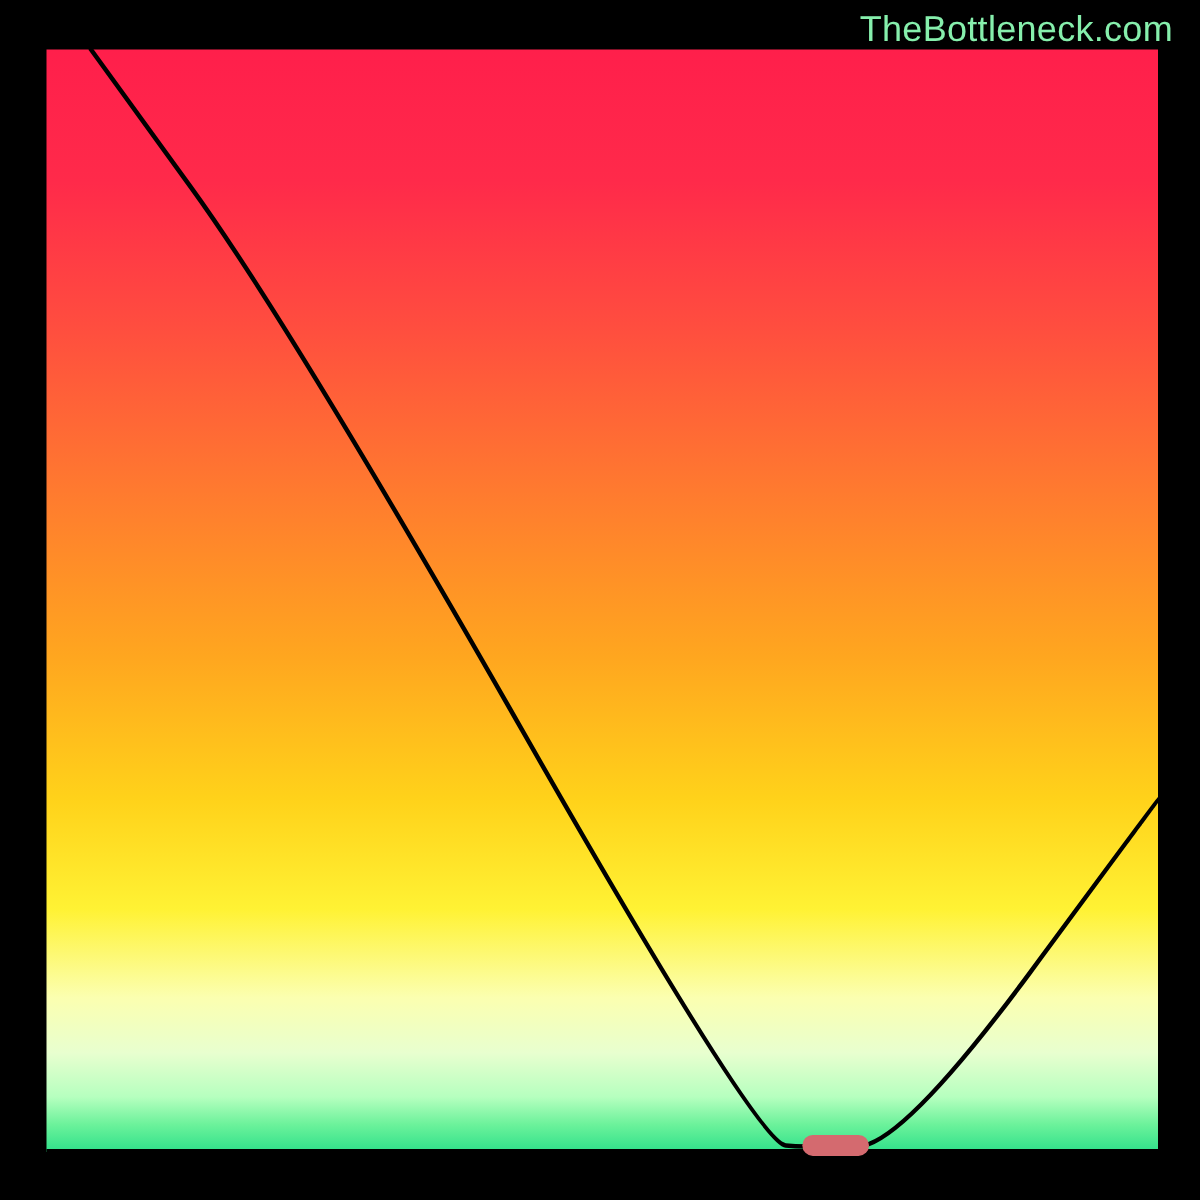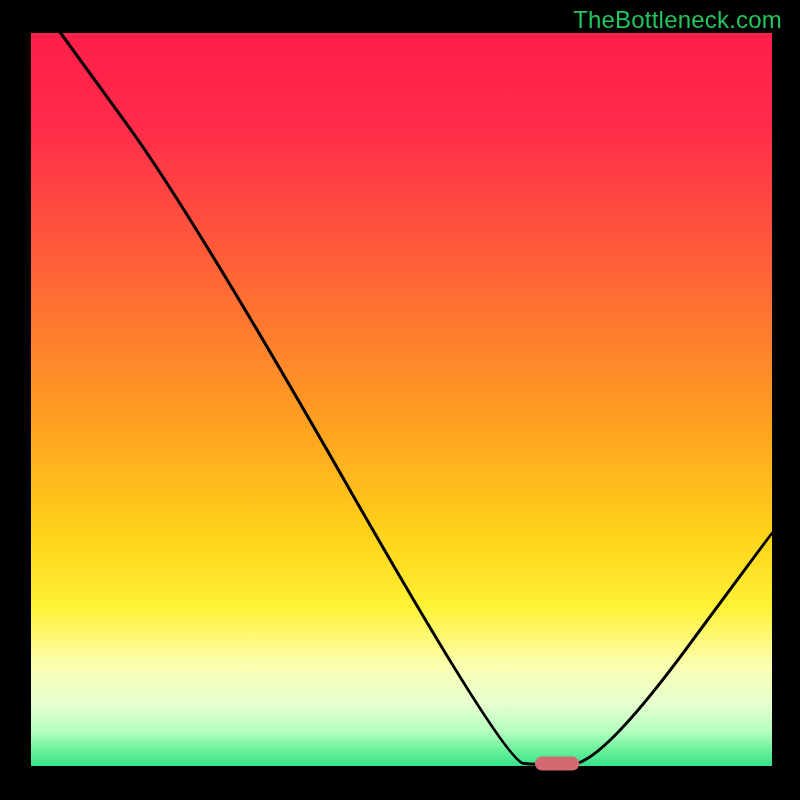--- a/index.html
+++ b/index.html
@@ -13,21 +13,21 @@
   .stage {
     position: relative;
     width: 800px;
     height: 800px;
     background: #000;
   }
   .watermark {
     position: absolute;
     top: 6px;
     right: 18px;
-    color: #22c55e;
+    color: #86efac;
     font-family: Arial, Helvetica, sans-serif;
     font-size: 24px;
     letter-spacing: 0.2px;
     z-index: 5;
     user-select: none;
   }
   svg.plot {
     position: absolute;
     left: 0;
     top: 0;

